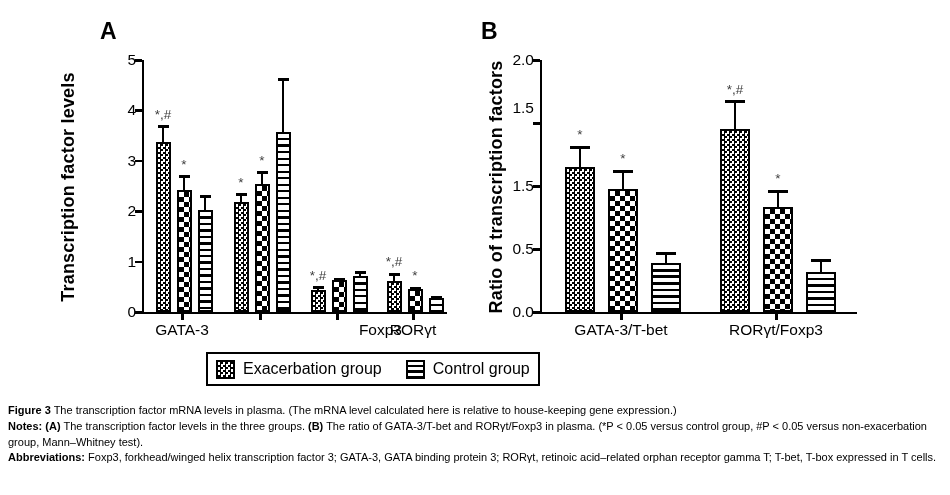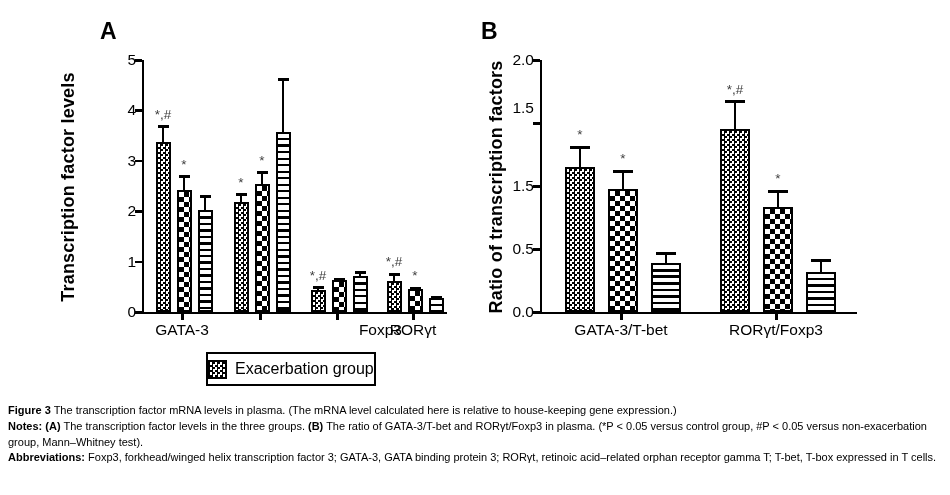--- a/index.html
+++ b/index.html
@@ -20,21 +20,21 @@
   .bar { position:absolute; border:2px solid #000; box-sizing:border-box; background-color:#fff; }
   .err-stem { position:absolute; width:2.5px; background:#000; }
   .err-cap  { position:absolute; height:3px; background:#000; }
   .ann { position:absolute; width:70px; text-align:center; font-size:13.5px; color:#3d3d3d; line-height:1; }
 
   .pat0 { background-image:repeating-conic-gradient(#000 0% 25%, #fff 0% 50%); background-size:5px 5px; }
   .pat1 { background-image:repeating-conic-gradient(#000 0% 25%, #fff 0% 50%); background-size:10px 10px; }
   .pat2 { background-image:repeating-linear-gradient(to bottom, #fff 0px, #fff 4px, #000 4px, #000 6.5px); }
 
   .legend { position:absolute; left:206px; top:352px; height:30px; border:2.5px solid #000;
-            display:flex; align-items:center; padding:0 0; gap:24px; width:fit-content; background:#fff; }
+            display:flex; align-items:center; padding:0 8px; gap:24px; width:fit-content; background:#fff; }
   .legend-item { display:flex; align-items:center; gap:8px; }
   .swatch { width:15px; height:15px; border:2.5px solid #000; }
   .swatch.fine   { background-image:repeating-conic-gradient(#000 0% 25%, #fff 0% 50%); background-size:5px 5px; }
   .swatch.coarse { background-image:repeating-conic-gradient(#000 0% 25%, #fff 0% 50%); background-size:9px 9px; }
   .swatch.lines  { background-image:repeating-linear-gradient(to bottom, #fff 0 3px, #000 3px 5.5px); }
   .legend-label { font-size:16px; white-space:nowrap; }
 
   .caption { position:absolute; left:8px; top:403px; width:936px; font-size:11px; line-height:15.8px; }
   .caption p { margin:0; }
 </style>
@@ -152,20 +152,24 @@
       <div class="xcat" style="left: 556px; top: 322px;">GATA-3/T-bet</div>
       <div class="xtick" style="left: 775px; top: 314px;"></div>
       <div class="xcat" style="left: 711px; top: 322px;">RORγt/Foxp3</div>
     </div>
 
   <div class="legend">
     <div class="legend-item">
       <span class="swatch fine"></span>
       <span class="legend-label">Exacerbation group</span>
     </div>
+    <div class="legend-item">
+      <span class="swatch lines"></span>
+      <span class="legend-label">Control group</span>
+    </div>
   </div>
 
   <div class="caption">
     <p><b>Figure 3</b><span> The transcription factor mRNA levels in plasma. (The mRNA level calculated here is relative to house-keeping gene expression.)</span></p>
     <p><b>Notes:</b><b> (A)</b><span> The transcription factor levels in the three groups. </span><b>(B)</b><span> The ratio of GATA-3/T-bet and RORγt/Foxp3 in plasma. (*P &lt; 0.05 versus control group, #P &lt; 0.05 versus non-exacerbation group, Mann–Whitney test).</span></p>
     <p><b>Abbreviations:</b><span> Foxp3, forkhead/winged helix transcription factor 3; GATA-3, GATA binding protein 3; RORγt, retinoic acid–related orphan receptor gamma T; T-bet, T-box expressed in T cells.</span></p>
   </div>
 
 </div>
 

